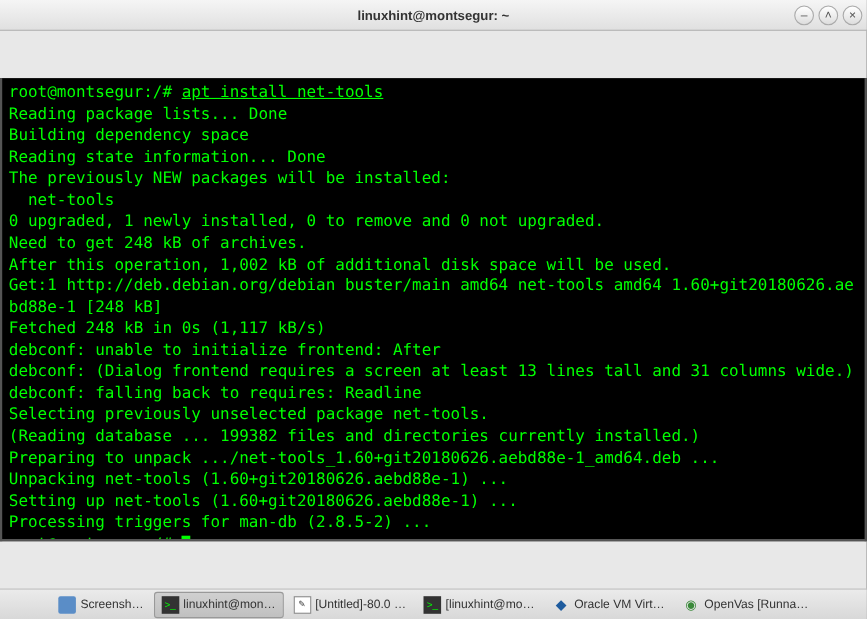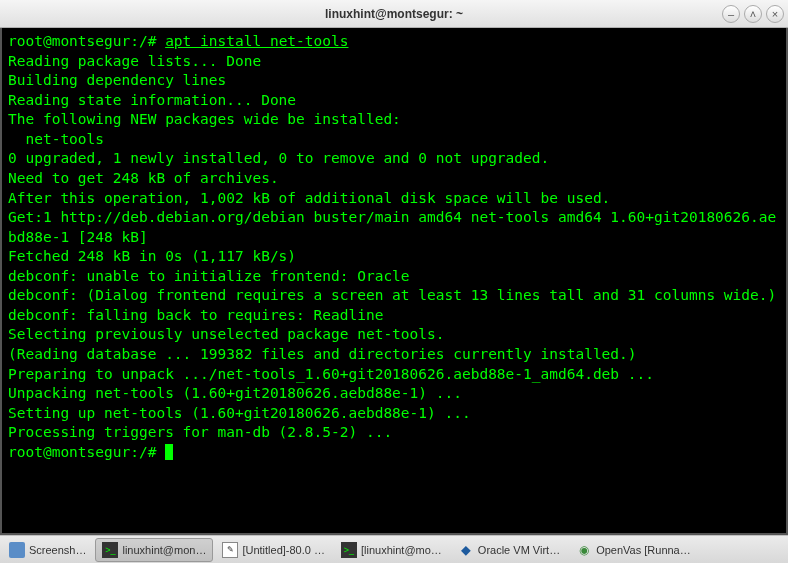--- a/index.html
+++ b/index.html
@@ -11,20 +11,21 @@
       font-family: sans-serif;
       background: #e8e8e8;
       width: 788px;
       height: 563px;
       overflow: hidden;
     }
     .window {
       display: flex;
       flex-direction: column;
       height: 100%;
+      gap: 43px;
     }
     .titlebar {
       background: linear-gradient(to bottom, #f5f5f5, #e0e0e0);
       border-bottom: 1px solid #b0b0b0;
       height: 28px;
       display: flex;
       align-items: center;
       justify-content: center;
       position: relative;
       font-size: 12px;
@@ -86,20 +87,21 @@
     }
     .taskbar {
       height: 28px;
       background: linear-gradient(to bottom, #ebebeb, #d8d8d8);
       border-top: 1px solid #c0c0c0;
       display: flex;
       align-items: center;
       font-size: 11px;
       padding: 0 2px;
       gap: 2px;
+      justify-content: center;
     }
     .taskbar-item {
       display: flex;
       align-items: center;
       gap: 4px;
       padding: 2px 6px;
       height: 24px;
       border: 1px solid transparent;
       border-radius: 3px;
       cursor: pointer;
@@ -153,30 +155,30 @@
     <span class="titlebar-title">linuxhint@montsegur: ~</span>
     <div class="window-controls">
       <div class="window-btn">‒</div>
       <div class="window-btn">˄</div>
       <div class="window-btn">×</div>
     </div>
   </div>
 
   <div class="terminal"><span class="prompt-user">root@montsegur:/# </span><span class="command">apt install net-tools</span>
 <span class="output">Reading package lists... Done</span>
-<span class="output">Building dependency lines</span>
+<span class="output">Building dependency space</span>
 <span class="output">Reading state information... Done</span>
-<span class="output">The following NEW packages wide be installed:</span>
+<span class="output">The previously NEW packages will be installed:</span>
 <span class="output">  net-tools</span>
 <span class="output">0 upgraded, 1 newly installed, 0 to remove and 0 not upgraded.</span>
 <span class="output">Need to get 248 kB of archives.</span>
 <span class="output">After this operation, 1,002 kB of additional disk space will be used.</span>
 <span class="output">Get:1 http://deb.debian.org/debian buster/main amd64 net-tools amd64 1.60+git20180626.aebd88e-1 [248 kB]</span>
 <span class="output">Fetched 248 kB in 0s (1,117 kB/s)</span>
-<span class="output">debconf: unable to initialize frontend: Oracle</span>
+<span class="output">debconf: unable to initialize frontend: After</span>
 <span class="output">debconf: (Dialog frontend requires a screen at least 13 lines tall and 31 columns wide.)</span>
 <span class="output">debconf: falling back to requires: Readline</span>
 <span class="output">Selecting previously unselected package net-tools.</span>
 <span class="output">(Reading database ... 199382 files and directories currently installed.)</span>
 <span class="output">Preparing to unpack .../net-tools_1.60+git20180626.aebd88e-1_amd64.deb ...</span>
 <span class="output">Unpacking net-tools (1.60+git20180626.aebd88e-1) ...</span>
 <span class="output">Setting up net-tools (1.60+git20180626.aebd88e-1) ...</span>
 <span class="output">Processing triggers for man-db (2.8.5-2) ...</span>
 <span class="prompt-user">root@montsegur:/#</span> <span class="cursor"></span></div>
 

